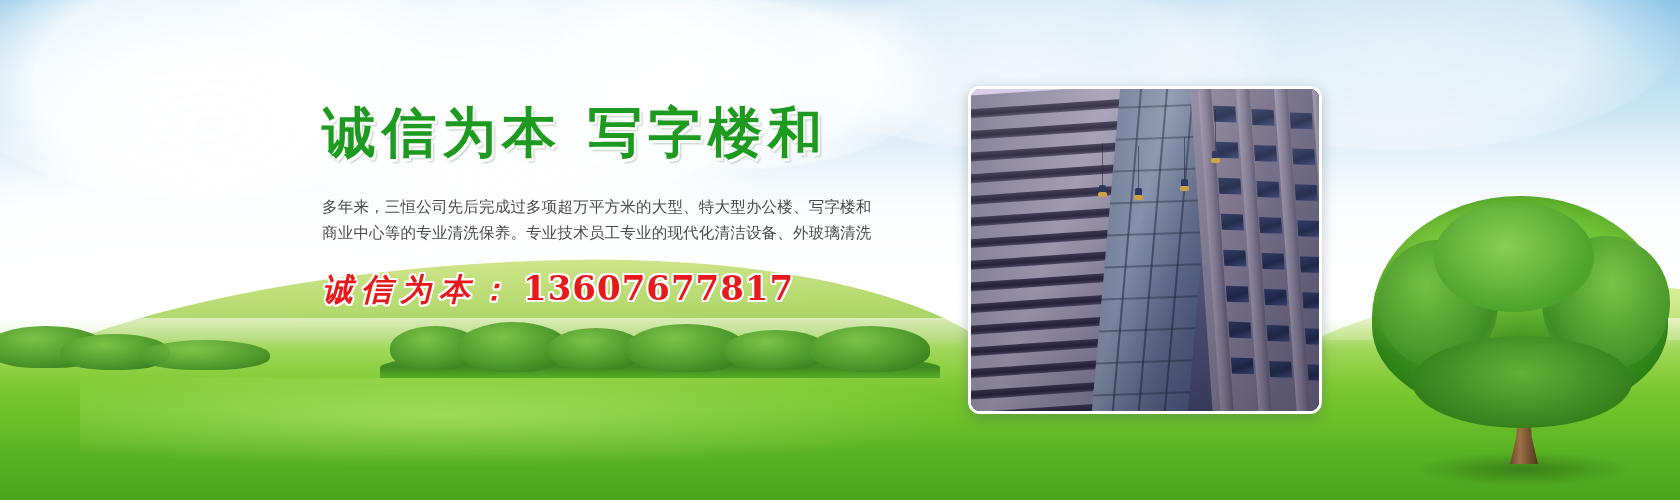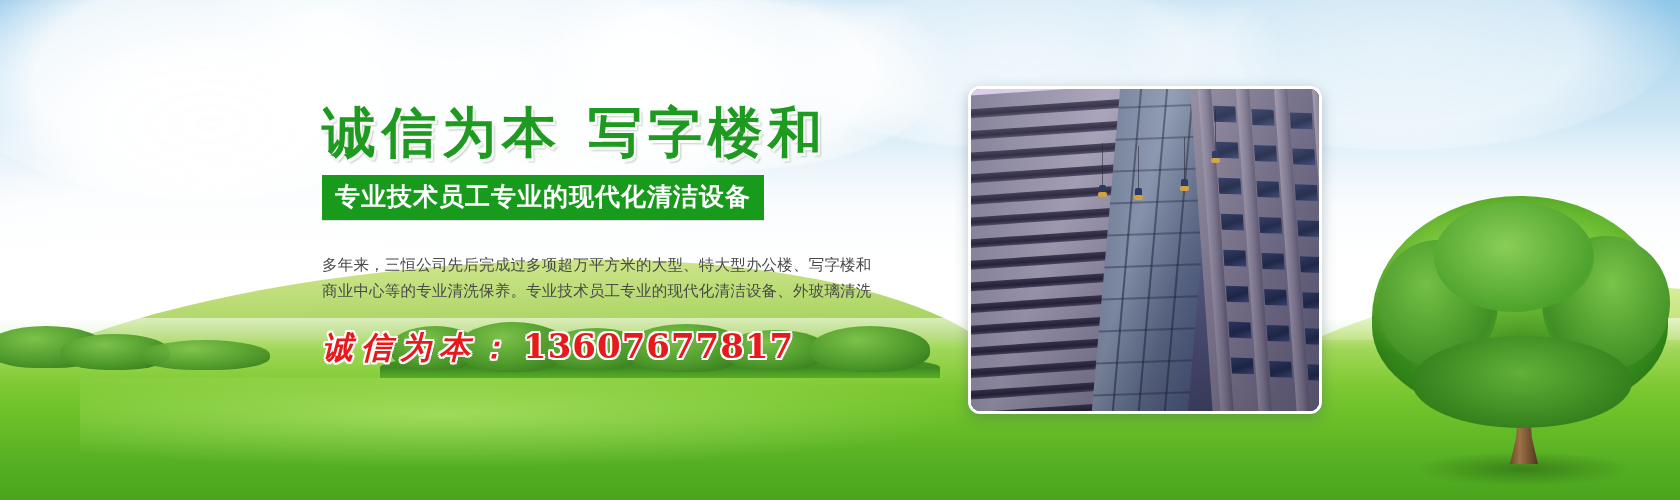--- a/index.html
+++ b/index.html
@@ -247,21 +247,20 @@
     <div class="canopy-lobe lobe-d"></div>
     <span class="a11y">绿树</span>
   </div>
 
   <div class="copy">
 
     <div class="headline">
       <span>诚信为本</span><span class="gap"></span><span>写字楼和</span>
     </div>
 
-    <div class="subbar">专业技术员工专业的现代化清洁设备</div>
 
     <div class="desc">
       <p>多年来，三恒公司先后完成过多项超万平方米的大型、特大型办公楼、写字楼和</p>
       <p>商业中心等的专业清洗保养。专业技术员工专业的现代化清洁设备、外玻璃清洗</p>
     </div>
 
     <div class="hotline">
       <span class="label">诚信为本：</span><span class="num">13607677817</span>
     </div>
 

